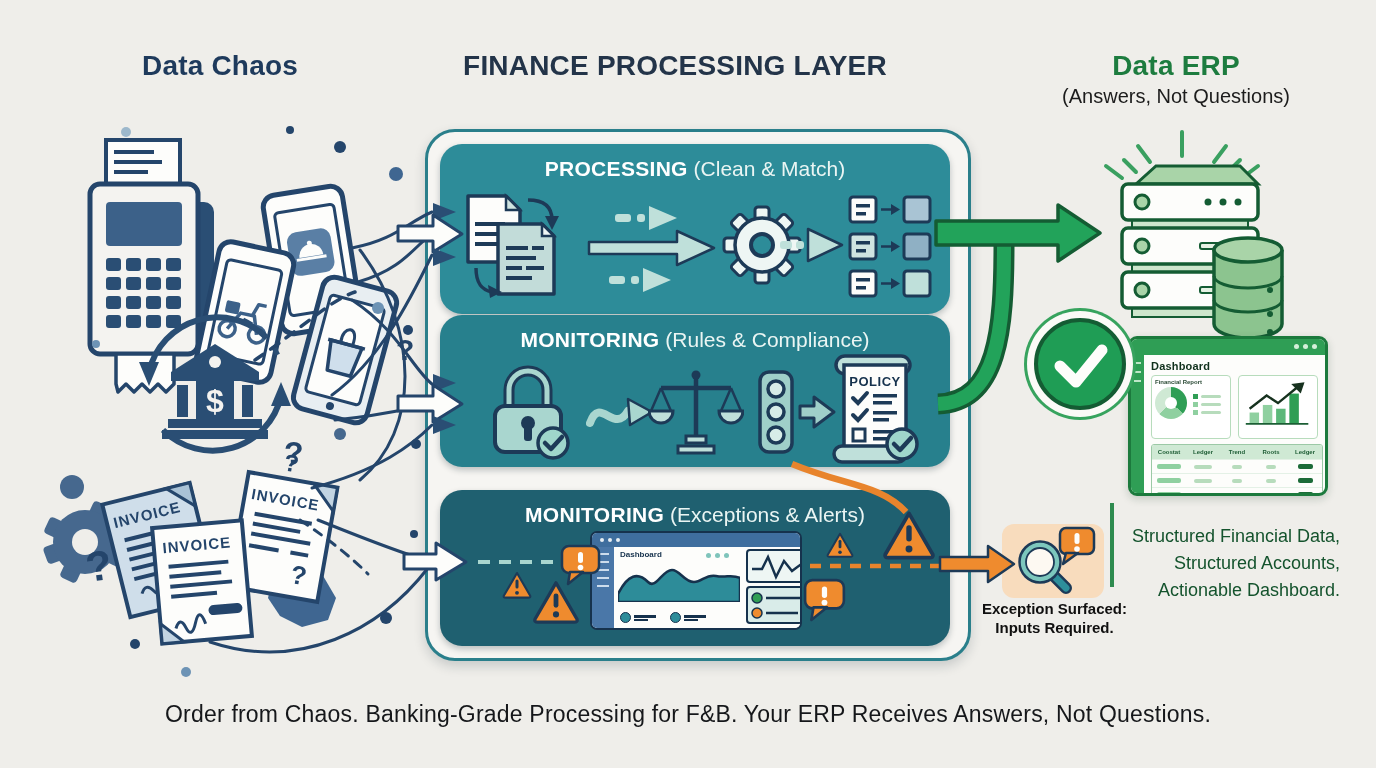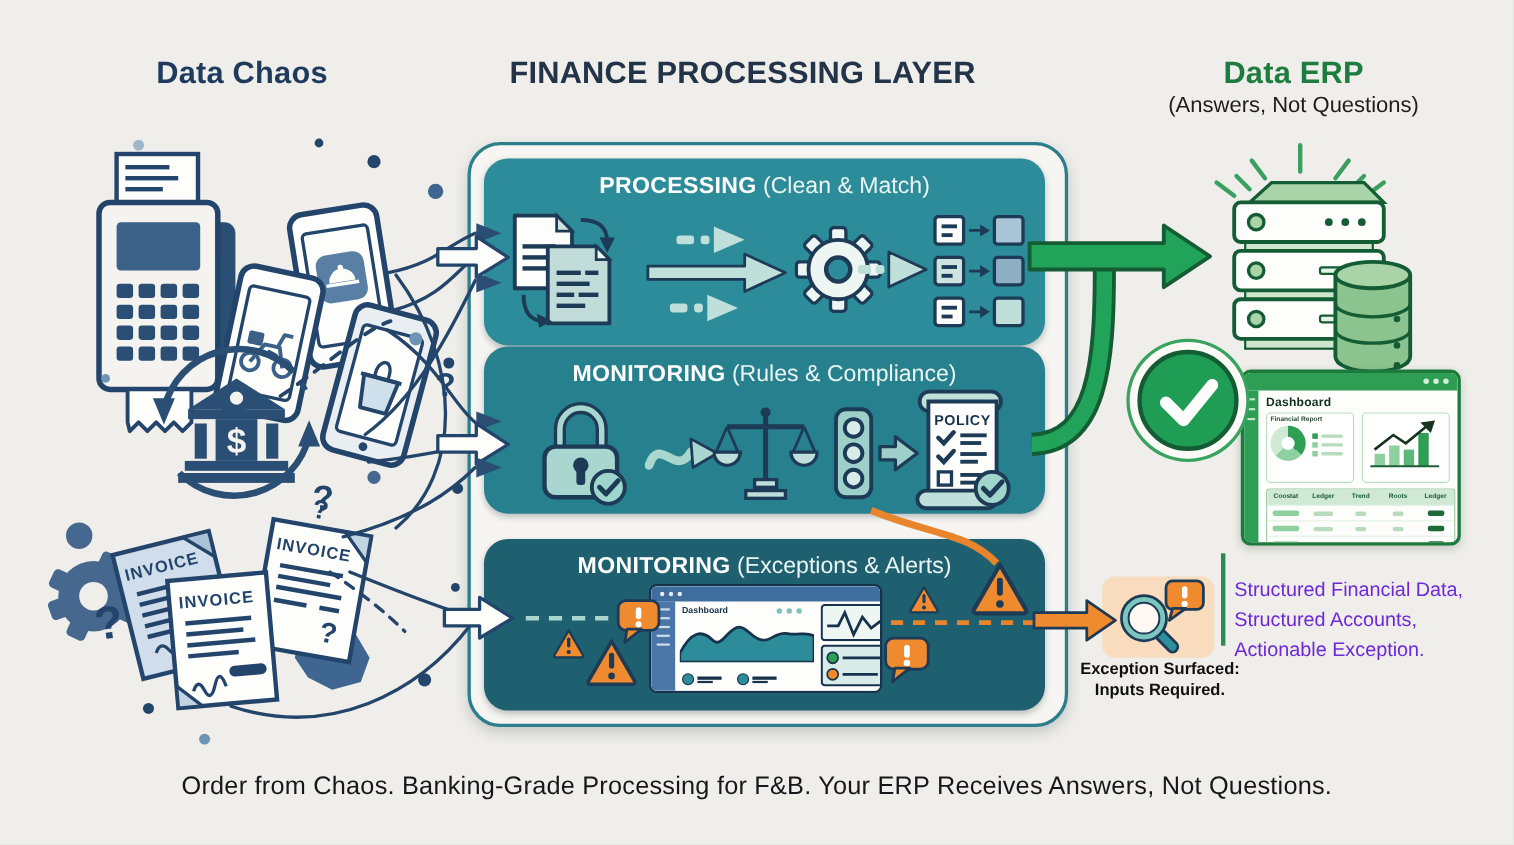--- a/index.html
+++ b/index.html
@@ -61,22 +61,22 @@
   .legend .ln{width:20px;height:3px;background:#b7dcbc;border-radius:2px;}
   .c2{width:78px;height:56px;}
   .etable{margin-top:5px;width:170px;border:1px solid #9cc9a6;border-radius:3px;overflow:hidden;}
   .thead{display:flex;background:#cfe9d4;height:14px;align-items:center;}
   .thead div{flex:1;text-align:center;font-size:6px;font-weight:bold;color:#1d5c34;}
   .trow{display:flex;height:13px;align-items:center;border-top:1px solid #e4f1e6;}
   .trow div{flex:1;display:flex;justify-content:center;}
   .pill{height:4px;border-radius:2px;background:#b7dcbc;}
   .pill.w1{width:24px;height:5px;background:#8fd0a0;} .pill.w2{width:18px;} .pill.w3{width:10px;}
   .pill.w4{width:10px;} .pill.w5{width:15px;height:5px;background:#1c6b38;}
-  .benefits{position:absolute;left:1122px;top:523px;width:218px;text-align:left;font-size:18px;
-            line-height:27px;color:#6d28d9;z-index:2;}
+  .benefits{position:absolute;left:1122px;top:523px;width:218px;text-align:right;font-size:18px;
+            line-height:27px;color:#14532d;z-index:2;}
   .gline{position:absolute;left:1110px;top:503px;width:4px;height:84px;background:#2e8b4f;z-index:2;}
   .excpanel{position:absolute;left:1002px;top:524px;width:102px;height:74px;background:#f8dcbd;border-radius:12px;z-index:2;}
   .exccap{position:absolute;left:962px;top:599px;width:185px;text-align:center;font-size:15px;font-weight:600;
           color:#101010;line-height:19px;z-index:2;}
   .tagline{position:absolute;left:0;right:0;top:701px;text-align:center;font-size:23px;color:#15171a;
            font-weight:500;letter-spacing:.2px;}
   .overlay{position:absolute;left:0;top:0;z-index:4;pointer-events:none;}
   .alerticon{z-index:5;}
 </style>
 </head>
@@ -625,21 +625,21 @@
             </div>
         </div>
       </div>
     </div>
   </div>
 
   <div class="gline"></div>
   <div class="benefits">
     <div>Structured Financial Data,</div>
     <div>Structured Accounts,</div>
-    <div>Actionable Exception.</div>
+    <div>Actionable Dashboard.</div>
   </div>
 
   <div class="excpanel">
     <svg width="102" height="74" viewBox="0 0 102 74">
       <line x1="50" y1="50" x2="64" y2="64" stroke="#1d3a57" stroke-width="12" stroke-linecap="round"></line>
       <line x1="50" y1="50" x2="64" y2="64" stroke="#2e8f9b" stroke-width="7" stroke-linecap="round"></line>
       <circle cx="38" cy="38" r="17" fill="#fdf9f2" stroke="#7cc7bd" stroke-width="6"></circle>
       <circle cx="38" cy="38" r="20.5" fill="none" stroke="#1d3a57" stroke-width="2.5"></circle>
       <circle cx="38" cy="38" r="14" fill="none" stroke="#1d3a57" stroke-width="1.8"></circle>
       <rect x="58" y="4" width="34" height="26" rx="6" fill="#ef8b2e" stroke="#1d3a57" stroke-width="2.5"></rect>

